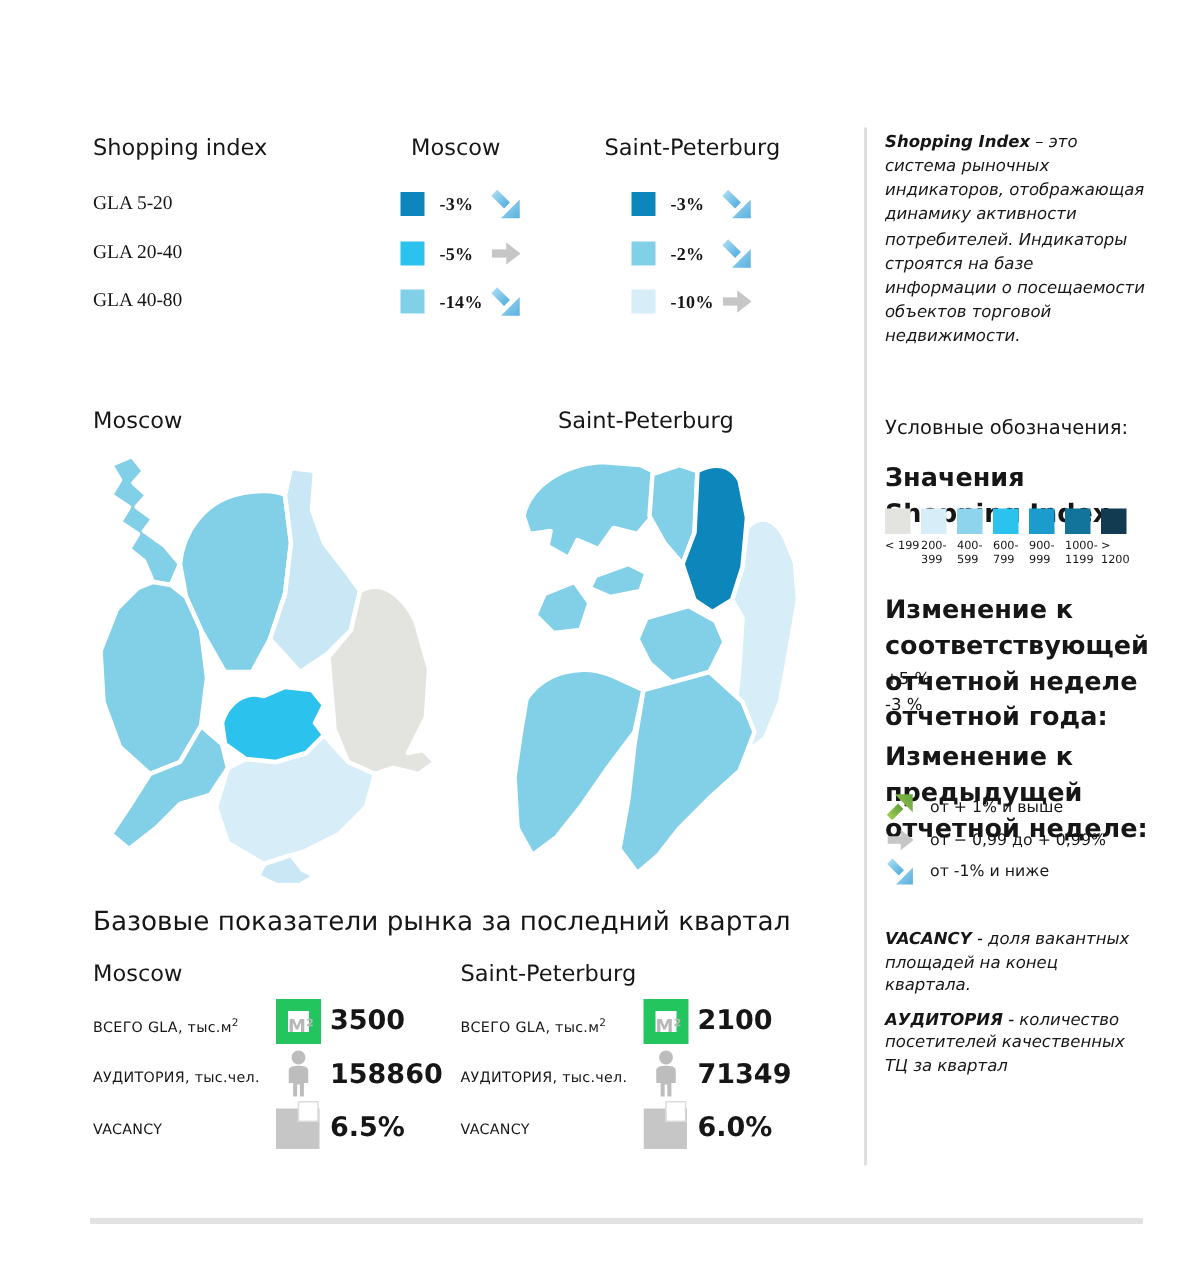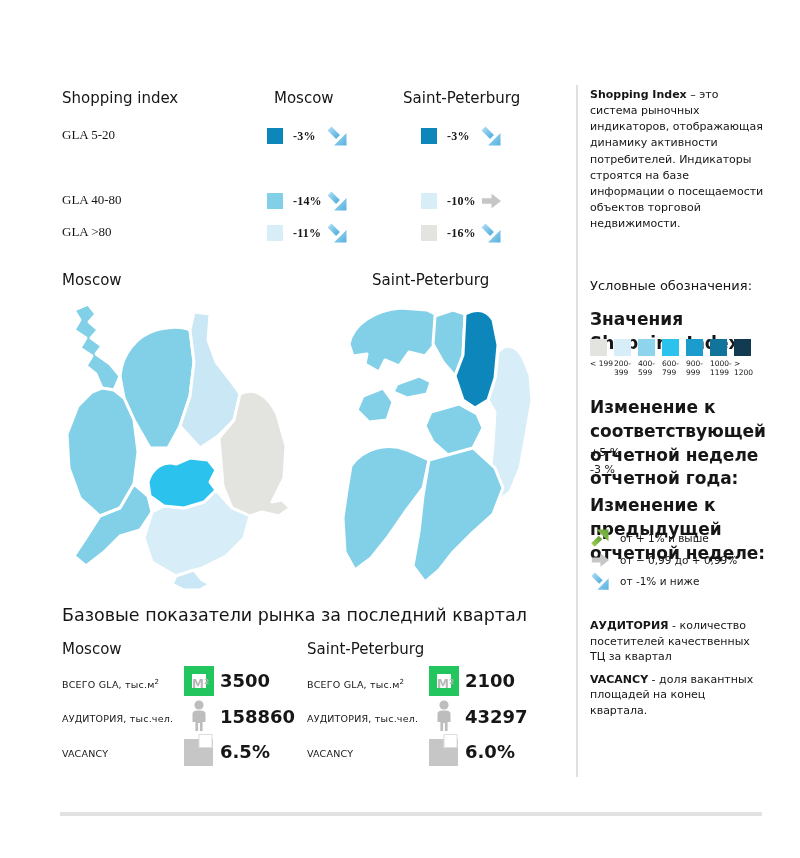--- a/index.html
+++ b/index.html
@@ -27,21 +27,21 @@
   .stats-title{font-size:17.5px;}
   .stats-city{position:absolute;top:628px;width:245px;height:140px;}
   .city-name{position:absolute;left:0;top:0;font-size:15px;}
   .stat-label{position:absolute;left:0;font-size:9.5px;letter-spacing:.2px;}
   .stat-label sup{font-size:7px;}
   .stat-icon{position:absolute;left:122px;}
   .stat-value{position:absolute;left:158px;font-size:18px;font-weight:bold;}
   .m2box{width:30px;height:30px;border:8px solid #22c55e;box-sizing:border-box;
          color:#b8b8b8;font-weight:bold;font-size:12px;text-align:center;line-height:21px;}
   
-  .sb{position:absolute;left:590px;width:176px;font-size:11px;line-height:1.47;}
+  .sb{position:absolute;left:590px;width:176px;font-size:11px;line-height:1.47;font-style:italic;}
   .sb b{font-size:11px;}
   .sb-h{position:absolute;left:590px;width:178px;font-size:17px;font-weight:bold;line-height:1.4;}
   .legend-row{position:absolute;left:590px;top:327px;display:flex;}
   .legend-item{width:24px;}
   .legend-sw{width:17px;height:17px;margin-bottom:3px;}
   .legend-lb{font-size:7.5px;line-height:1.25;color:#161616;}
   .wow-row{position:absolute;left:590px;display:flex;align-items:center;}
   .wow-row .txt{font-size:10.5px;margin-left:10px;}
   .defs p{margin:0 0 7px 0;}
   .divider-v{position:absolute;left:576px;top:73px;width:2px;height:692px;background:#e0e0e0;}
@@ -84,20 +84,41 @@
       <span class="sq" style="background-color: rgb(13, 134, 187);"></span>
       <span class="pct">-3%</span>
       <svg class="arr arr-down" width="22" height="22" viewBox="0 0 22 22">
           <path d="M3.5 3.5 L12 12" stroke="url(#gblue)" stroke-width="5.5" fill="none"></path>
           <polygon points="8,20.5 20.5,8 20.5,20.5" fill="url(#gblue)"></polygon>
         </svg>
 
     </div>
   </div>
 
+  <div class="si-row" style="top:146px">
+    <div class="si-label">GLA 20-40</div>
+    <div class="si-cell cell-m trend-flat">
+      <span class="sq" style="background-color: rgb(43, 194, 238);"></span>
+      <span class="pct">-5%</span>
+
+      <svg class="arr arr-flat" width="22" height="22" viewBox="0 0 22 22">
+          <path d="M2 11 L12 11" stroke="#c6c6c6" stroke-width="5.5" fill="none"></path>
+          <polygon points="11.5,3.5 21,11 11.5,18.5" fill="#c6c6c6"></polygon>
+        </svg>
+    </div>
+    <div class="si-cell cell-s trend-down">
+      <span class="sq" style="background-color: rgb(130, 208, 232);"></span>
+      <span class="pct">-2%</span>
+      <svg class="arr arr-down" width="22" height="22" viewBox="0 0 22 22">
+          <path d="M3.5 3.5 L12 12" stroke="url(#gblue)" stroke-width="5.5" fill="none"></path>
+          <polygon points="8,20.5 20.5,8 20.5,20.5" fill="url(#gblue)"></polygon>
+        </svg>
+
+    </div>
+  </div>
 
   <div class="si-row" style="top:178px">
     <div class="si-label">GLA 40-80</div>
     <div class="si-cell cell-m trend-down">
       <span class="sq" style="background-color: rgb(130, 208, 232);"></span>
       <span class="pct">-14%</span>
       <svg class="arr arr-down" width="22" height="22" viewBox="0 0 22 22">
           <path d="M3.5 3.5 L12 12" stroke="url(#gblue)" stroke-width="5.5" fill="none"></path>
           <polygon points="8,20.5 20.5,8 20.5,20.5" fill="url(#gblue)"></polygon>
         </svg>
@@ -107,41 +128,20 @@
       <span class="sq" style="background-color: rgb(215, 237, 248);"></span>
       <span class="pct">-10%</span>
 
       <svg class="arr arr-flat" width="22" height="22" viewBox="0 0 22 22">
           <path d="M2 11 L12 11" stroke="#c6c6c6" stroke-width="5.5" fill="none"></path>
           <polygon points="11.5,3.5 21,11 11.5,18.5" fill="#c6c6c6"></polygon>
         </svg>
     </div>
   </div>
 
-  <div class="si-row" style="top:210px">
-    <div class="si-label">GLA &gt;80</div>
-    <div class="si-cell cell-m trend-down">
-      <span class="sq" style="background-color: rgb(215, 237, 248);"></span>
-      <span class="pct">-11%</span>
-      <svg class="arr arr-down" width="22" height="22" viewBox="0 0 22 22">
-          <path d="M3.5 3.5 L12 12" stroke="url(#gblue)" stroke-width="5.5" fill="none"></path>
-          <polygon points="8,20.5 20.5,8 20.5,20.5" fill="url(#gblue)"></polygon>
-        </svg>
-
-    </div>
-    <div class="si-cell cell-s trend-down">
-      <span class="sq" style="background-color: rgb(227, 227, 224);"></span>
-      <span class="pct">-16%</span>
-      <svg class="arr arr-down" width="22" height="22" viewBox="0 0 22 22">
-          <path d="M3.5 3.5 L12 12" stroke="url(#gblue)" stroke-width="5.5" fill="none"></path>
-          <polygon points="8,20.5 20.5,8 20.5,20.5" fill="url(#gblue)"></polygon>
-        </svg>
-
-    </div>
-  </div>
 
   <div class="abs map-label" style="left:62px;top:259px">Moscow</div>
   <div class="abs map-label" style="left:372px;top:259px">Saint-Peterburg</div>
 
   <svg class="abs" style="left:58px;top:288px" width="235" height="292" viewBox="0 0 235 292">
     <path class="dist c-med" d="M16,10 L30,4 38,14 31,22 40,30 33,38 44,46 38,54 52,64 62,76 56,90 44,88 38,74 28,66 34,56 22,48 28,38 16,30 22,20 Z"></path>
     <path class="dist c-med" d="M62,76 C64,54 78,36 98,30 C110,27 124,26 132,30 L136,62 132,96 122,126 110,148 92,148 76,120 66,98 Z"></path>
     <path class="dist c-pale2" d="M132,30 L136,12 152,14 150,40 158,62 172,80 182,94 176,120 160,136 142,148 122,126 132,96 136,62 Z"></path>
     <path class="dist c-gray" d="M182,94 C196,86 210,96 219,114 L228,146 226,178 214,202 224,200 232,208 221,216 204,212 192,216 174,208 165,186 161,138 176,120 Z"></path>
     <path class="dist c-med" d="M44,88 L56,90 66,98 76,120 80,152 76,184 62,208 42,216 22,198 11,168 9,134 20,106 34,92 Z"></path>
@@ -187,21 +187,21 @@
   <div class="stats-city" style="left:307px">
     <div class="city-name">Saint-Peterburg</div>
     <div class="stat-label" style="top:38px"><span>ВСЕГО GLA, тыс.м</span><sup>2</sup></div>
     <div class="stat-icon m2box" style="top:26px">М²</div>
     <div class="stat-value" style="top:30px">2100</div>
     <div class="stat-label" style="top:73px">АУДИТОРИЯ, тыс.чел.</div>
     <svg class="stat-icon" style="top:60px;left:126px" width="22" height="32" viewBox="0 0 22 32">
       <circle cx="11" cy="5" r="4.6" fill="#bdbdbd"></circle>
       <path d="M4.5,13.5 C4.5,11 8,10.5 11,10.5 C14,10.5 17.5,11 17.5,13.5 L17.5,22 14.6,22 14.6,31 11.9,31 11.9,23 10.1,23 10.1,31 7.4,31 7.4,22 4.5,22 Z" fill="#bdbdbd"></path>
     </svg>
-    <div class="stat-value" style="top:66px">43297</div>
+    <div class="stat-value" style="top:66px">71349</div>
     <div class="stat-label" style="top:108px">VACANCY</div>
     <svg class="stat-icon" style="top:94px" width="30" height="32" viewBox="0 0 30 32">
       <rect x="0" y="5" width="29" height="27" fill="#c6c6c6"></rect>
       <rect x="15" y="0.5" width="13" height="13" fill="#ffffff" stroke="#dcdcdc" stroke-width="1"></rect>
     </svg>
     <div class="stat-value" style="top:101px">6.0%</div>
   </div>
 
   <div class="divider-v"></div>
 
@@ -263,18 +263,18 @@
   </div>
   <div class="wow-row" style="top:559px">
     <svg width="20" height="20" viewBox="0 0 22 22">
         <path d="M3.5 3.5 L12 12" stroke="url(#gblue)" stroke-width="5.5" fill="none"></path>
         <polygon points="8,20.5 20.5,8 20.5,20.5" fill="url(#gblue)"></polygon>
       </svg>
     <span class="txt">от -1% и ниже</span>
   </div>
 
   <div class="sb defs" style="top:606px;line-height:1.42">
+    <p><b>VACANCY</b><span> - доля вакантных площадей на конец квартала.</span></p>
     <p><b>АУДИТОРИЯ</b><span> - количество посетителей качественных ТЦ за квартал</span></p>
-    <p><b>VACANCY</b><span> - доля вакантных площадей на конец квартала.</span></p>
   </div>
 
   <div class="divider-h"></div>
 </div>
 
 </body></html>

